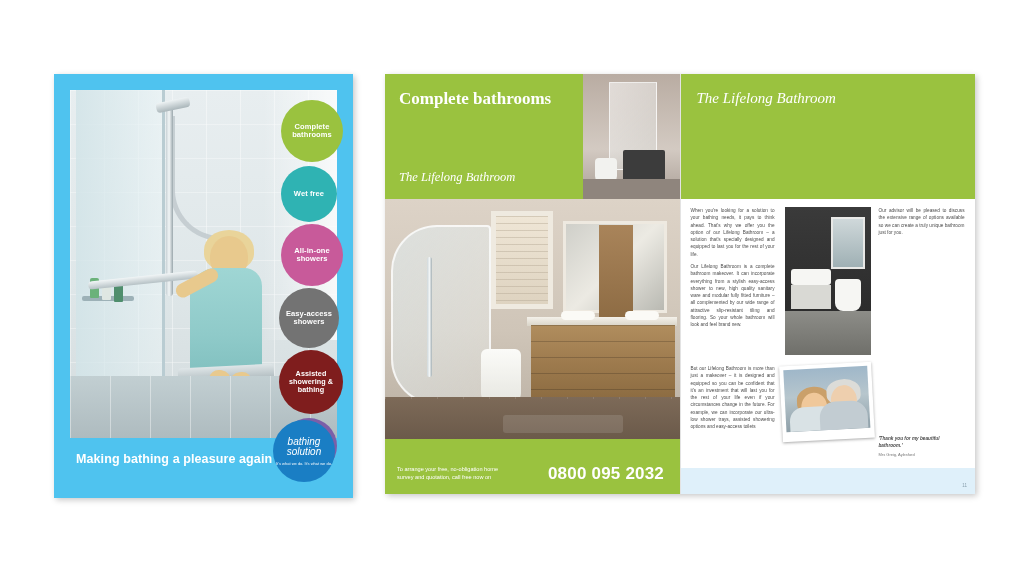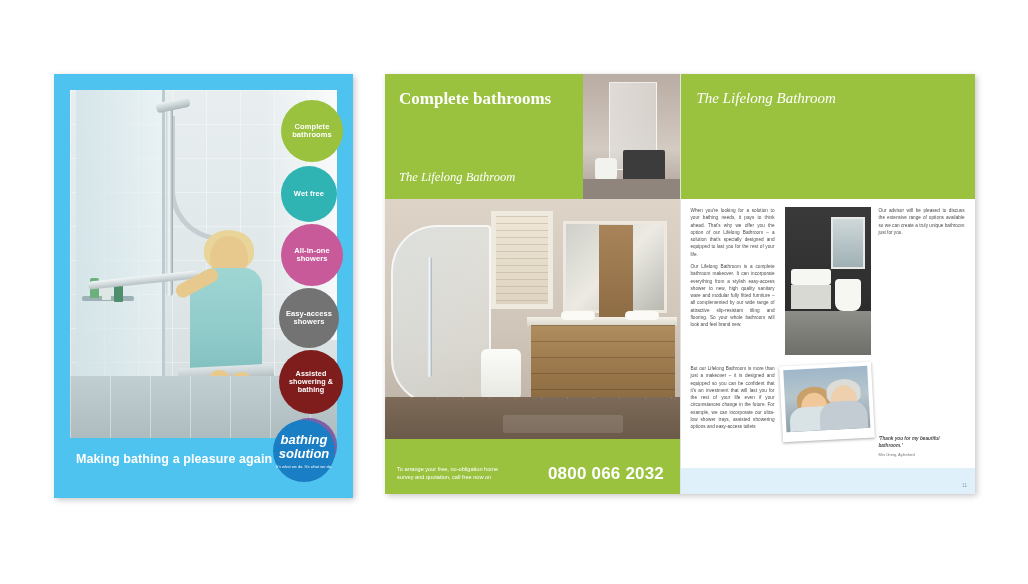--- a/index.html
+++ b/index.html
@@ -200,21 +200,21 @@
     height: 62px;
     border-radius: 50%;
     background: #1a7ec4;
     color: #fff;
     display: flex;
     flex-direction: column;
     align-items: center;
     justify-content: center;
     text-align: center;
   }
-  #cover-logo .l1 { font-size: 13px; font-weight: bold; font-style: italic; line-height: 1.05; }
+  #cover-logo .l1 { font-size: 10px; font-weight: normal; font-style: italic; line-height: 1.05; }
   #cover-logo .l2 { font-size: 4px; margin-top: 3px; line-height: 1.25; opacity: .95; }
 
   
   #spread {
     position: absolute;
     left: 385px;
     top: 74px;
     width: 590px;
     height: 420px;
     background: #ffffff;
@@ -616,21 +616,21 @@
       </div>
       <div class="mp-wc"></div>
       <div class="mp-floor">
         <div class="mp-floor-lines"></div>
         <div class="mp-mat"></div>
       </div>
     </div>
 
     <div class="cta-bar">
       <div class="cta-text">To arrange your free, no-obligation home survey and quotation, call free now on</div>
-      <div class="cta-phone">0800 066 2032</div>
+      <div class="cta-phone">0800 095 2032</div>
     </div>
   </div>
 
   <div id="page-right">
 
     <div class="rp-green">
       <div class="rp-title">The Lifelong Bathroom</div>
     </div>
 
     <div class="rp-body">

